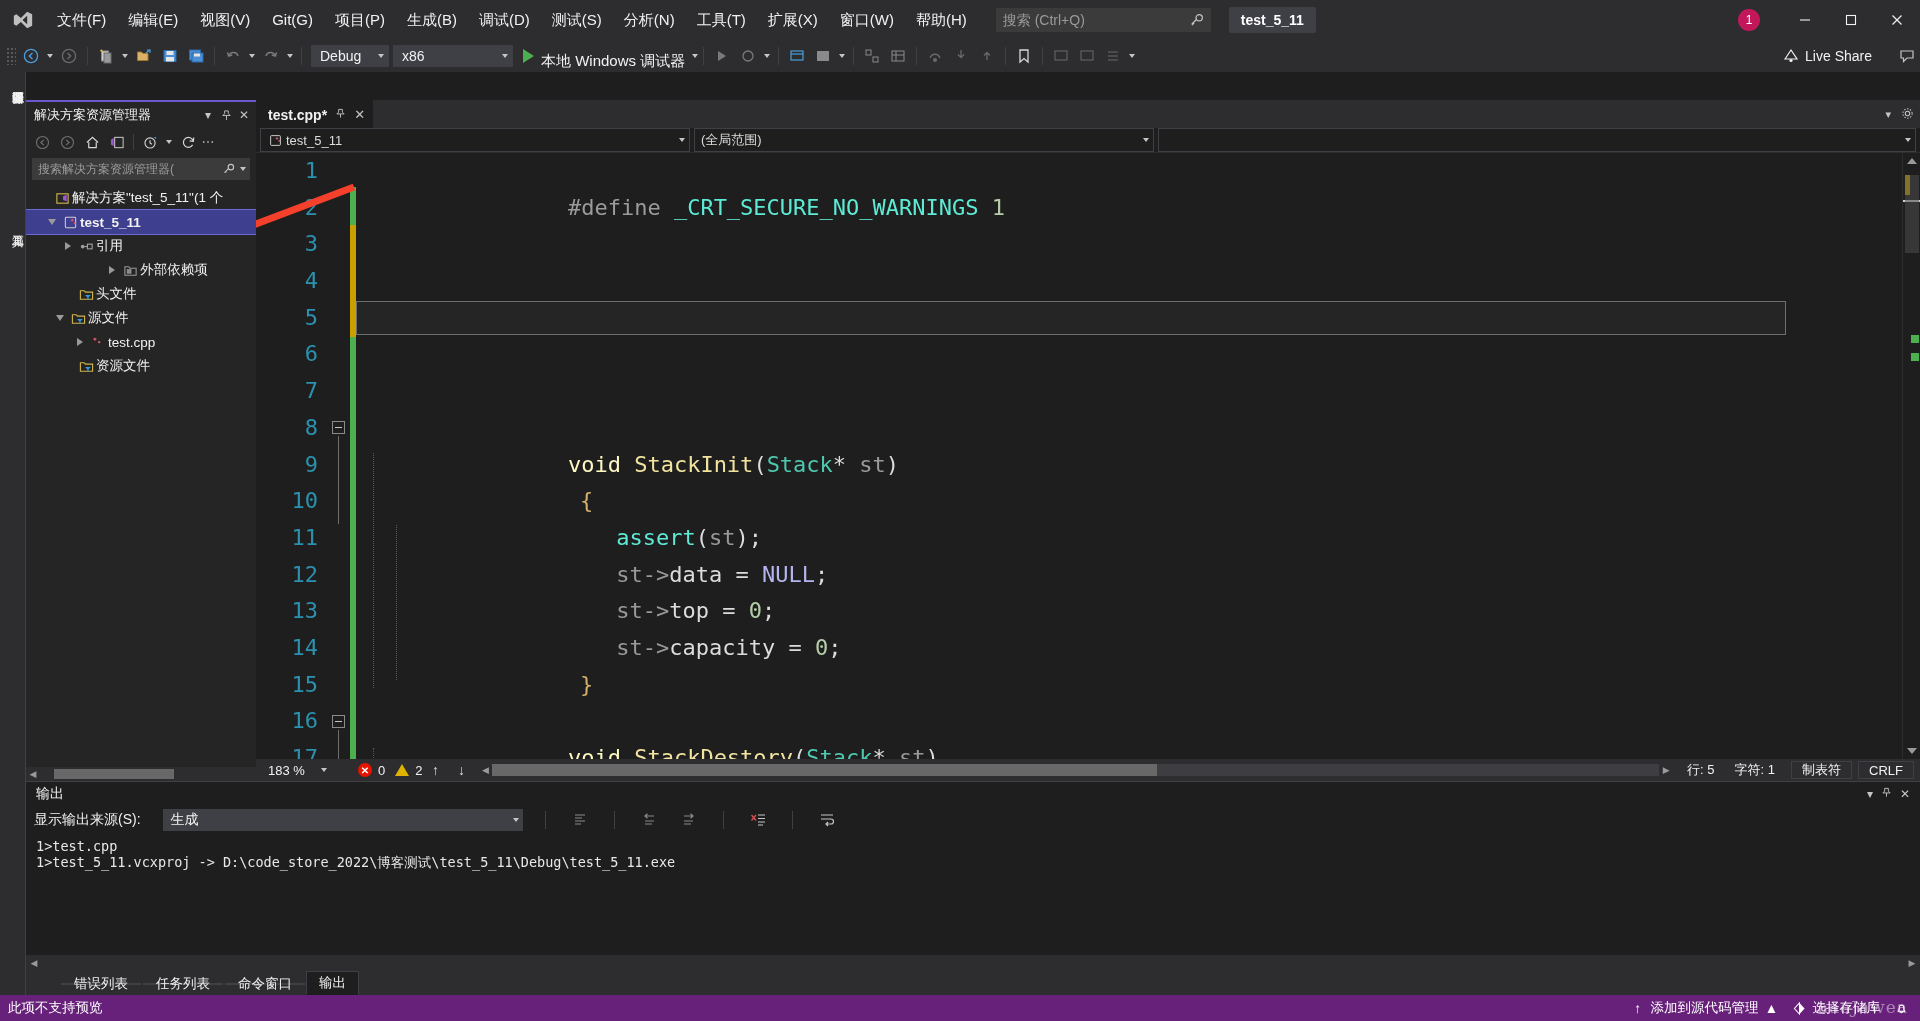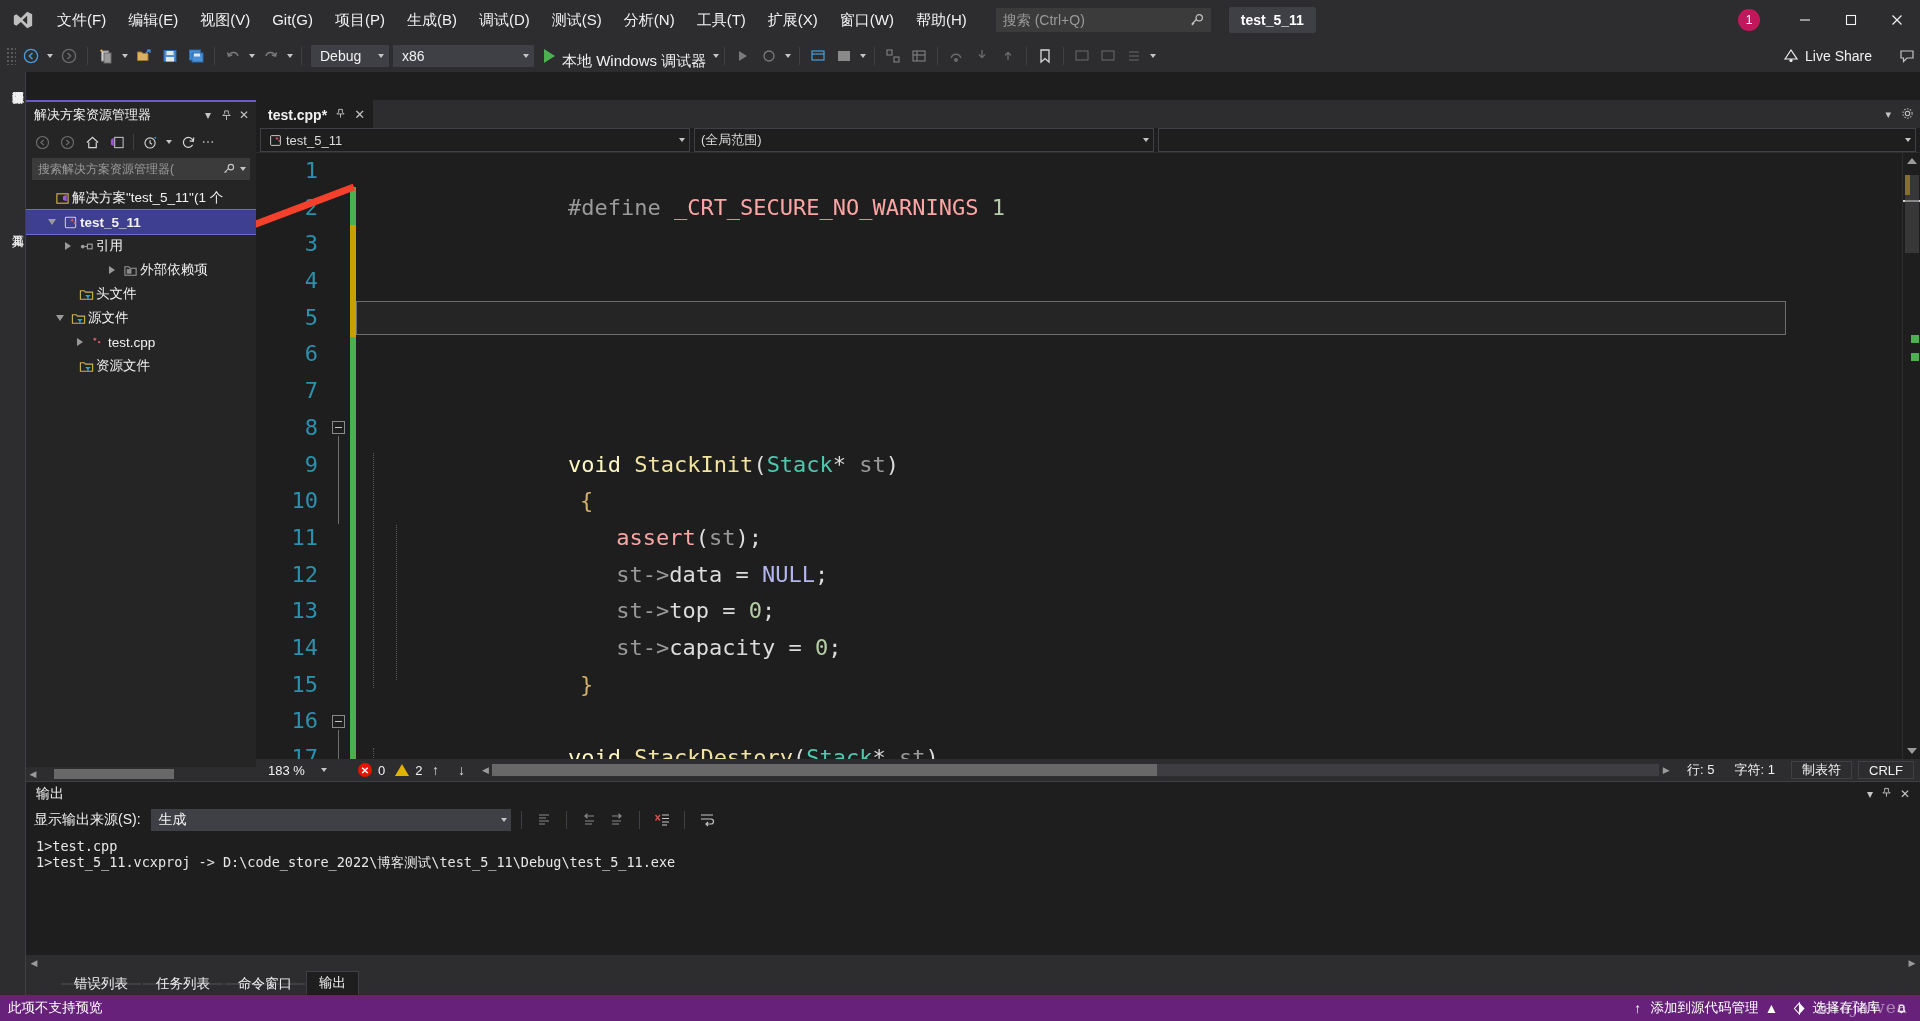--- a/index.html
+++ b/index.html
@@ -62,21 +62,21 @@
   .tb-caret::after { content:""; border-left:3.5px solid transparent; border-right:3.5px solid transparent; border-top:4px solid #c5c5c5; }
   .tb-sep { width:1px; height:18px; background:#3f3f46; margin:0 5px; }
   .combo {
     height: 22px; background: #3f3f46; border: 1px solid #3f3f46; color: #f1f1f1;
     font-size: 14px; display: flex; align-items: center; padding: 0 4px 0 8px;
     margin-left: 4px; position: relative;
   }
   .combo .cval { flex: 1; white-space: nowrap; }
   .combo .carr { margin-left: 8px; border-left:3.5px solid transparent; border-right:3.5px solid transparent; border-top:4px solid #c5c5c5; }
   .combo.debug { width: 78px; }
-  .combo.plat { width: 141px; }
+  .combo.plat { width: 120px; }
   .run-grp { display:flex; align-items:center; margin-left: 10px; }
   .run-tri { width:0;height:0;border-top:7px solid transparent;border-bottom:7px solid transparent;border-left:11px solid #4caf50; margin-right:7px; }
   .run-lbl { font-size: 15px; color: #f1f1f1; white-space: nowrap; margin-top: 11px; }
   .run-arr { margin-left:7px; border-left:3.5px solid transparent; border-right:3.5px solid transparent; border-top:4px solid #c5c5c5; }
   .live-share { margin-left: auto; display:flex; align-items:center; padding-right: 8px; font-size:14px; color:#f1f1f1; }
   .ls-icon { width:16px;height:16px;margin-right:6px; }
 
   
   .body { flex: 1 1 auto; display: flex; min-height: 0; }
 
@@ -162,21 +162,21 @@
     display:flex;align-items:center;justify-content:center;
   }
   .fold-box::before{content:"";width:7px;height:1px;background:#c5c5c5;}
   .fold-line{position:absolute;left:10px;width:1px;background:#6e6e6e;}
   .indent-guide{position:absolute;width:1px;border-left:1px dotted #5a5a5a;}
   .chg-green{position:absolute;left:0;width:6px;background:#4caf50;}
   .chg-gold{position:absolute;left:0;width:6px;background:#c8a000;}
 
   
   .t-pp{color:#9b9b9b;}        
-  .t-macro{color:#fca5a5;}
+  .t-macro{color:#5eead4;}
   .t-num{color:#b5cea8;}
   .t-str{color:#d69d85;}
   .t-kw{color:#fef9c3;}
   .t-fn{color:#f1e3a0;}
   .t-type{color:#4ec9b0;}
   .t-id{color:#9a9a9a;}
   .t-punct{color:#dcdcdc;}
   .t-field{color:#dcdcdc;}
   .t-const{color:#b4b4f0;}
   .t-brace{color:#d4b06a;}
@@ -207,21 +207,21 @@
   .hs-thumb{position:absolute;left:0;top:0;height:12px;background:#686868;width:57%;}
   .st-right{display:flex;align-items:center;gap:0px;padding-right:6px;}
   .st-cell{padding:0 10px;font-size:13px;color:#f1f1f1;white-space:nowrap;}
   .st-cell.boxed{border:1px solid #3f3f46;height:18px;display:flex;align-items:center;margin-left:6px;}
 
   
   .outpanel{height:190px;flex:0 0 190px;background:#1e1e1e;display:flex;flex-direction:column;border-top:1px solid #3f3f46;}
   .out-head{height:24px;display:flex;align-items:center;padding:0 4px 0 10px;background:#1e1e1e;}
   .out-title{font-size:14px;color:#f1f1f1;}
   .out-head-icons{margin-left:auto;display:flex;align-items:center;gap:8px;padding-right:6px;color:#c5c5c5;font-size:12px;}
-  .out-tools{height:28px;display:flex;align-items:center;padding-left:8px;gap:4px;background:#1e1e1e;}
+  .out-tools{height:28px;display:flex;align-items:center;padding-left:8px;gap:16px;background:#1e1e1e;}
   .out-lbl{font-size:14px;color:#f1f1f1;margin-right:6px;white-space:nowrap;}
   .out-combo{width:360px;height:22px;background:#3f3f46;display:flex;align-items:center;padding:0 4px 0 8px;font-size:14px;color:#f1f1f1;}
   .out-combo .oa{margin-left:auto;border-left:3.5px solid transparent;border-right:3.5px solid transparent;border-top:4px solid #c5c5c5;}
   .ot-sep{width:1px;height:18px;background:#3f3f46;margin:0 6px;}
   .ot-btn{width:24px;height:24px;display:flex;align-items:center;justify-content:center;}
   .ot-btn svg{width:16px;height:16px;}
   .out-body{flex:1 1 auto;padding:4px 0 0 10px;font-family:"DejaVu Sans Mono",monospace;font-size:13.5px;color:#e8e8e8;line-height:1.22;overflow:hidden;}
   .out-hscroll{height:16px;background:#2d2d30;display:flex;align-items:center;}
   .out-hscroll .arr{width:16px;text-align:center;color:#9a9a9a;font-size:9px;}
   .out-hscroll .track{flex:1;height:12px;}

